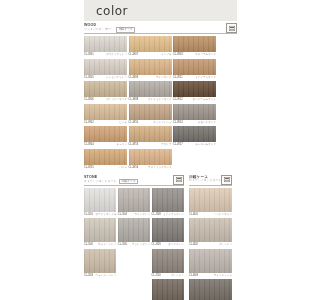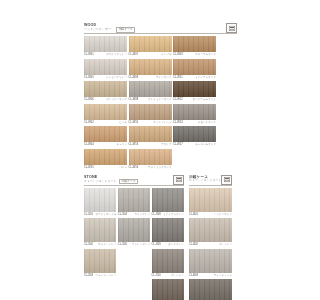--- a/index.html
+++ b/index.html
@@ -67,20 +67,23 @@
   .stone-left{width:100px;}
   .stone-right{width:43px;}
   .stone-left .grid .cell{width:32.3px;}
   .stone-left .grid .sw{width:32.3px;height:24px;}
 </style>
 </head>
 <body>
 
 <div class="page">
 
+  <div class="header">
+    <div class="title">color</div>
+  </div>
 
   <div class="content">
 
     <div class="sect">
       <div class="sect-head">
         <div class="sect-title">WOOD</div>
         <div class="sect-sub">
           <span>ウッド／ヘリンボーン</span>
           <span class="tag">川幅ケース</span>
         </div>

